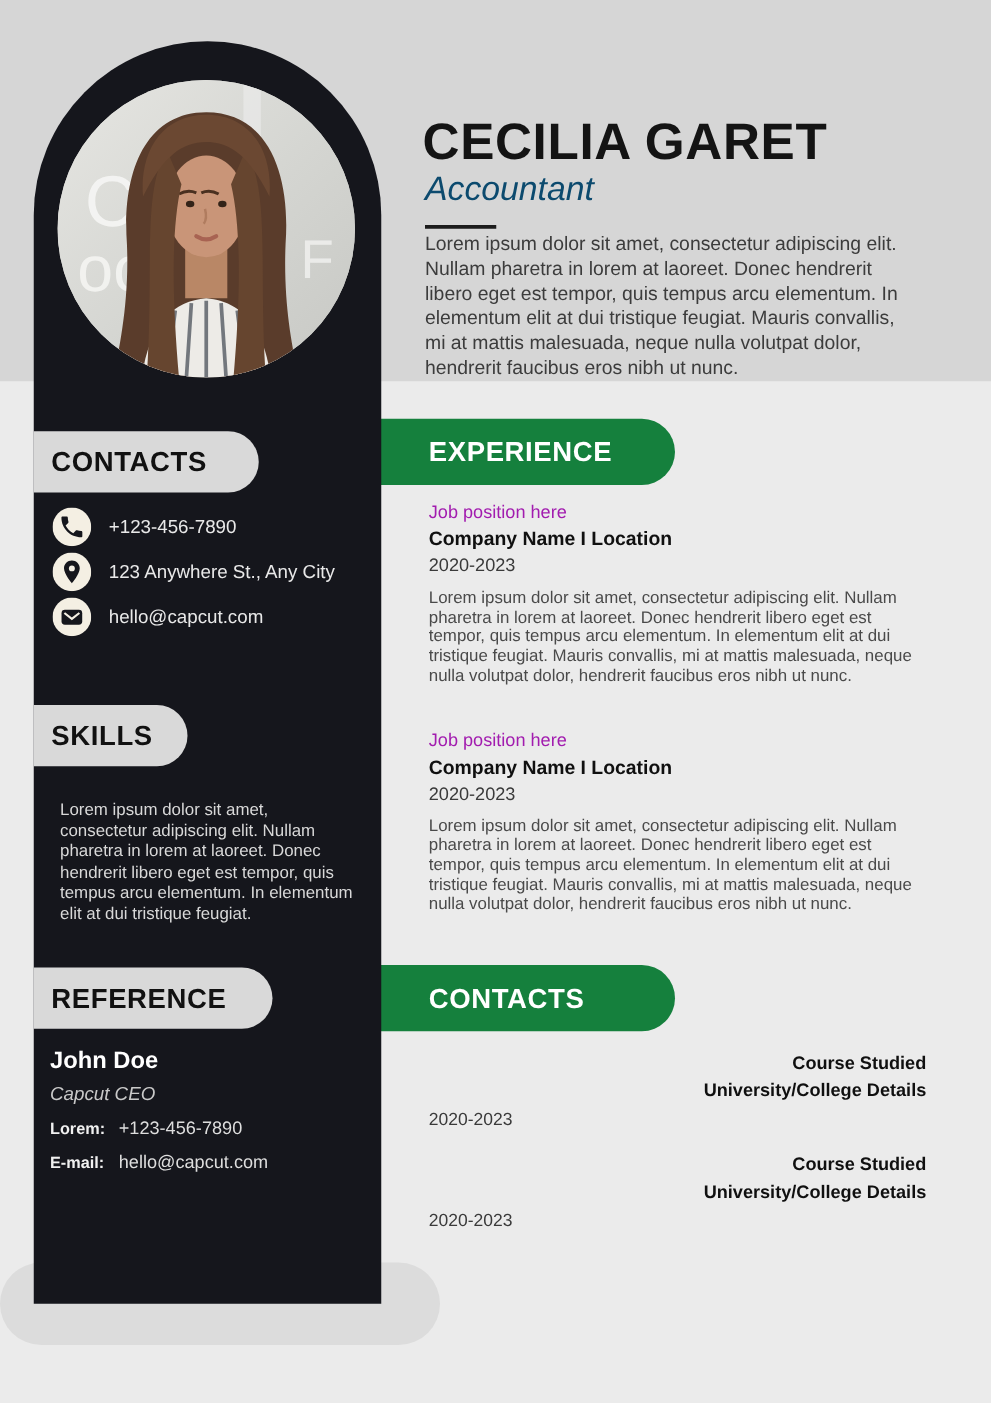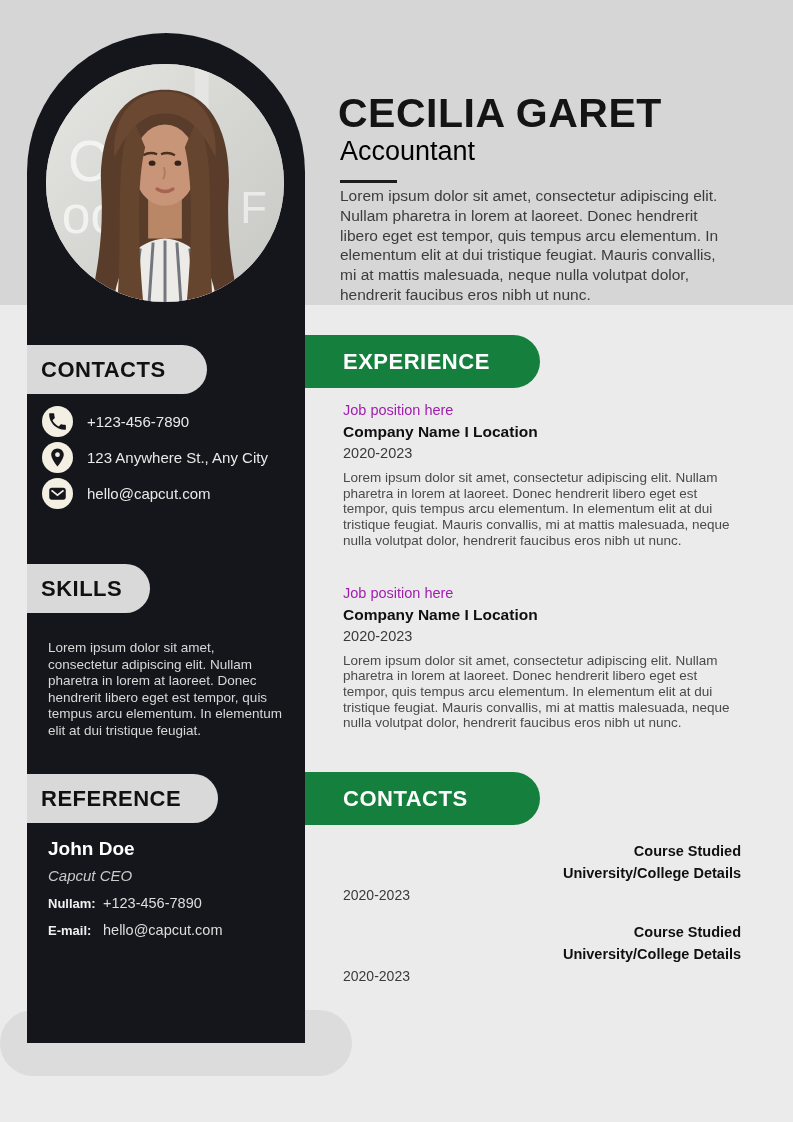--- a/index.html
+++ b/index.html
@@ -27,32 +27,32 @@
   .pill-reference { left:27px; top:774px; width:191px; height:49px; }
 
   .contact-list { position:absolute; left:42px; top:406px; width:252px; z-index:3; }
   .contact-row { display:flex; align-items:center; margin-bottom:5px; }
   .icon-circle { width:31px; height:31px; flex:0 0 31px; }
   .contact-text { margin-left:14px; color:#e9e9e9; font-size:15px; }
 
   .skills-body { position:absolute; left:48px; top:640px; width:240px; z-index:3;
     color:#d8d8d8; font-size:13.5px; line-height:16.5px; }
 
-  .reference-block { position:absolute; left:48px; top:838px; width:230px; z-index:3; }
+  .reference-block { position:absolute; left:40px; top:838px; width:230px; z-index:3; }
   .ref-name { color:#ffffff; font-weight:bold; font-size:19px; }
   .ref-role { color:#c9c9c9; font-size:15px; margin-top:7px;font-style:italic; }
   .ref-row { display:flex; align-items:baseline; margin-top:11px; }
   .ref-label { color:#f0f0f0; font-weight:bold; font-size:13px; width:55px; flex:0 0 55px; }
   .ref-value { color:#dedede; font-size:14.5px; }
 
   
   .name { position:absolute; left:338px; top:90px; z-index:1; color:#141414;
     font-size:41px; font-weight:800; letter-spacing:0.5px; }
-  .job-title { position:absolute; left:340px; top:136px; z-index:1; color:#000000;
-    font-size:27px; }
+  .job-title { position:absolute; left:340px; top:136px; z-index:1; color:#0c4a6e;
+    font-size:27px; font-style:italic; }
   .title-underline { position:absolute; left:340px; top:180px; width:57px; height:3px;
     background:#1c1c1c; z-index:1; }
   .summary { position:absolute; left:340px; top:186px; width:382px; z-index:1;
     color:#3c3c3c; font-size:15.5px; line-height:19.8px; }
 
   .pill-dark { position:absolute; z-index:1; background:#15803d; color:#fff;
     display:flex; align-items:center; font-weight:bold; font-size:22px; letter-spacing:0.5px;
     padding-left:43px; border-radius:0 27px 27px 0; }
   .pill-experience { left:300px; top:335px; width:240px; height:53px; }
   .pill-education  { left:300px; top:772px; width:240px; height:53px; }
@@ -147,21 +147,21 @@
   </div>
   <div class="skills-body">Lorem ipsum dolor sit amet, consectetur adipiscing elit. Nullam pharetra in lorem at laoreet. Donec hendrerit libero eget est tempor, quis tempus arcu elementum. In elementum elit at dui tristique feugiat.</div>
 
   <div class="pill-light pill-reference">
     <span>REFERENCE</span>
   </div>
   <div class="reference-block">
     <div class="ref-name">John Doe</div>
     <div class="ref-role">Capcut CEO</div>
     <div class="ref-row">
-      <span class="ref-label">Nullam:</span>
+      <span class="ref-label">Lorem:</span>
       <span class="ref-value">+123-456-7890</span>
     </div>
     <div class="ref-row">
       <span class="ref-label">E-mail:</span>
       <span class="ref-value">hello@capcut.com</span>
     </div>
   </div>
 
   <h1 class="name">CECILIA GARET</h1>
   <div class="job-title">Accountant</div>

